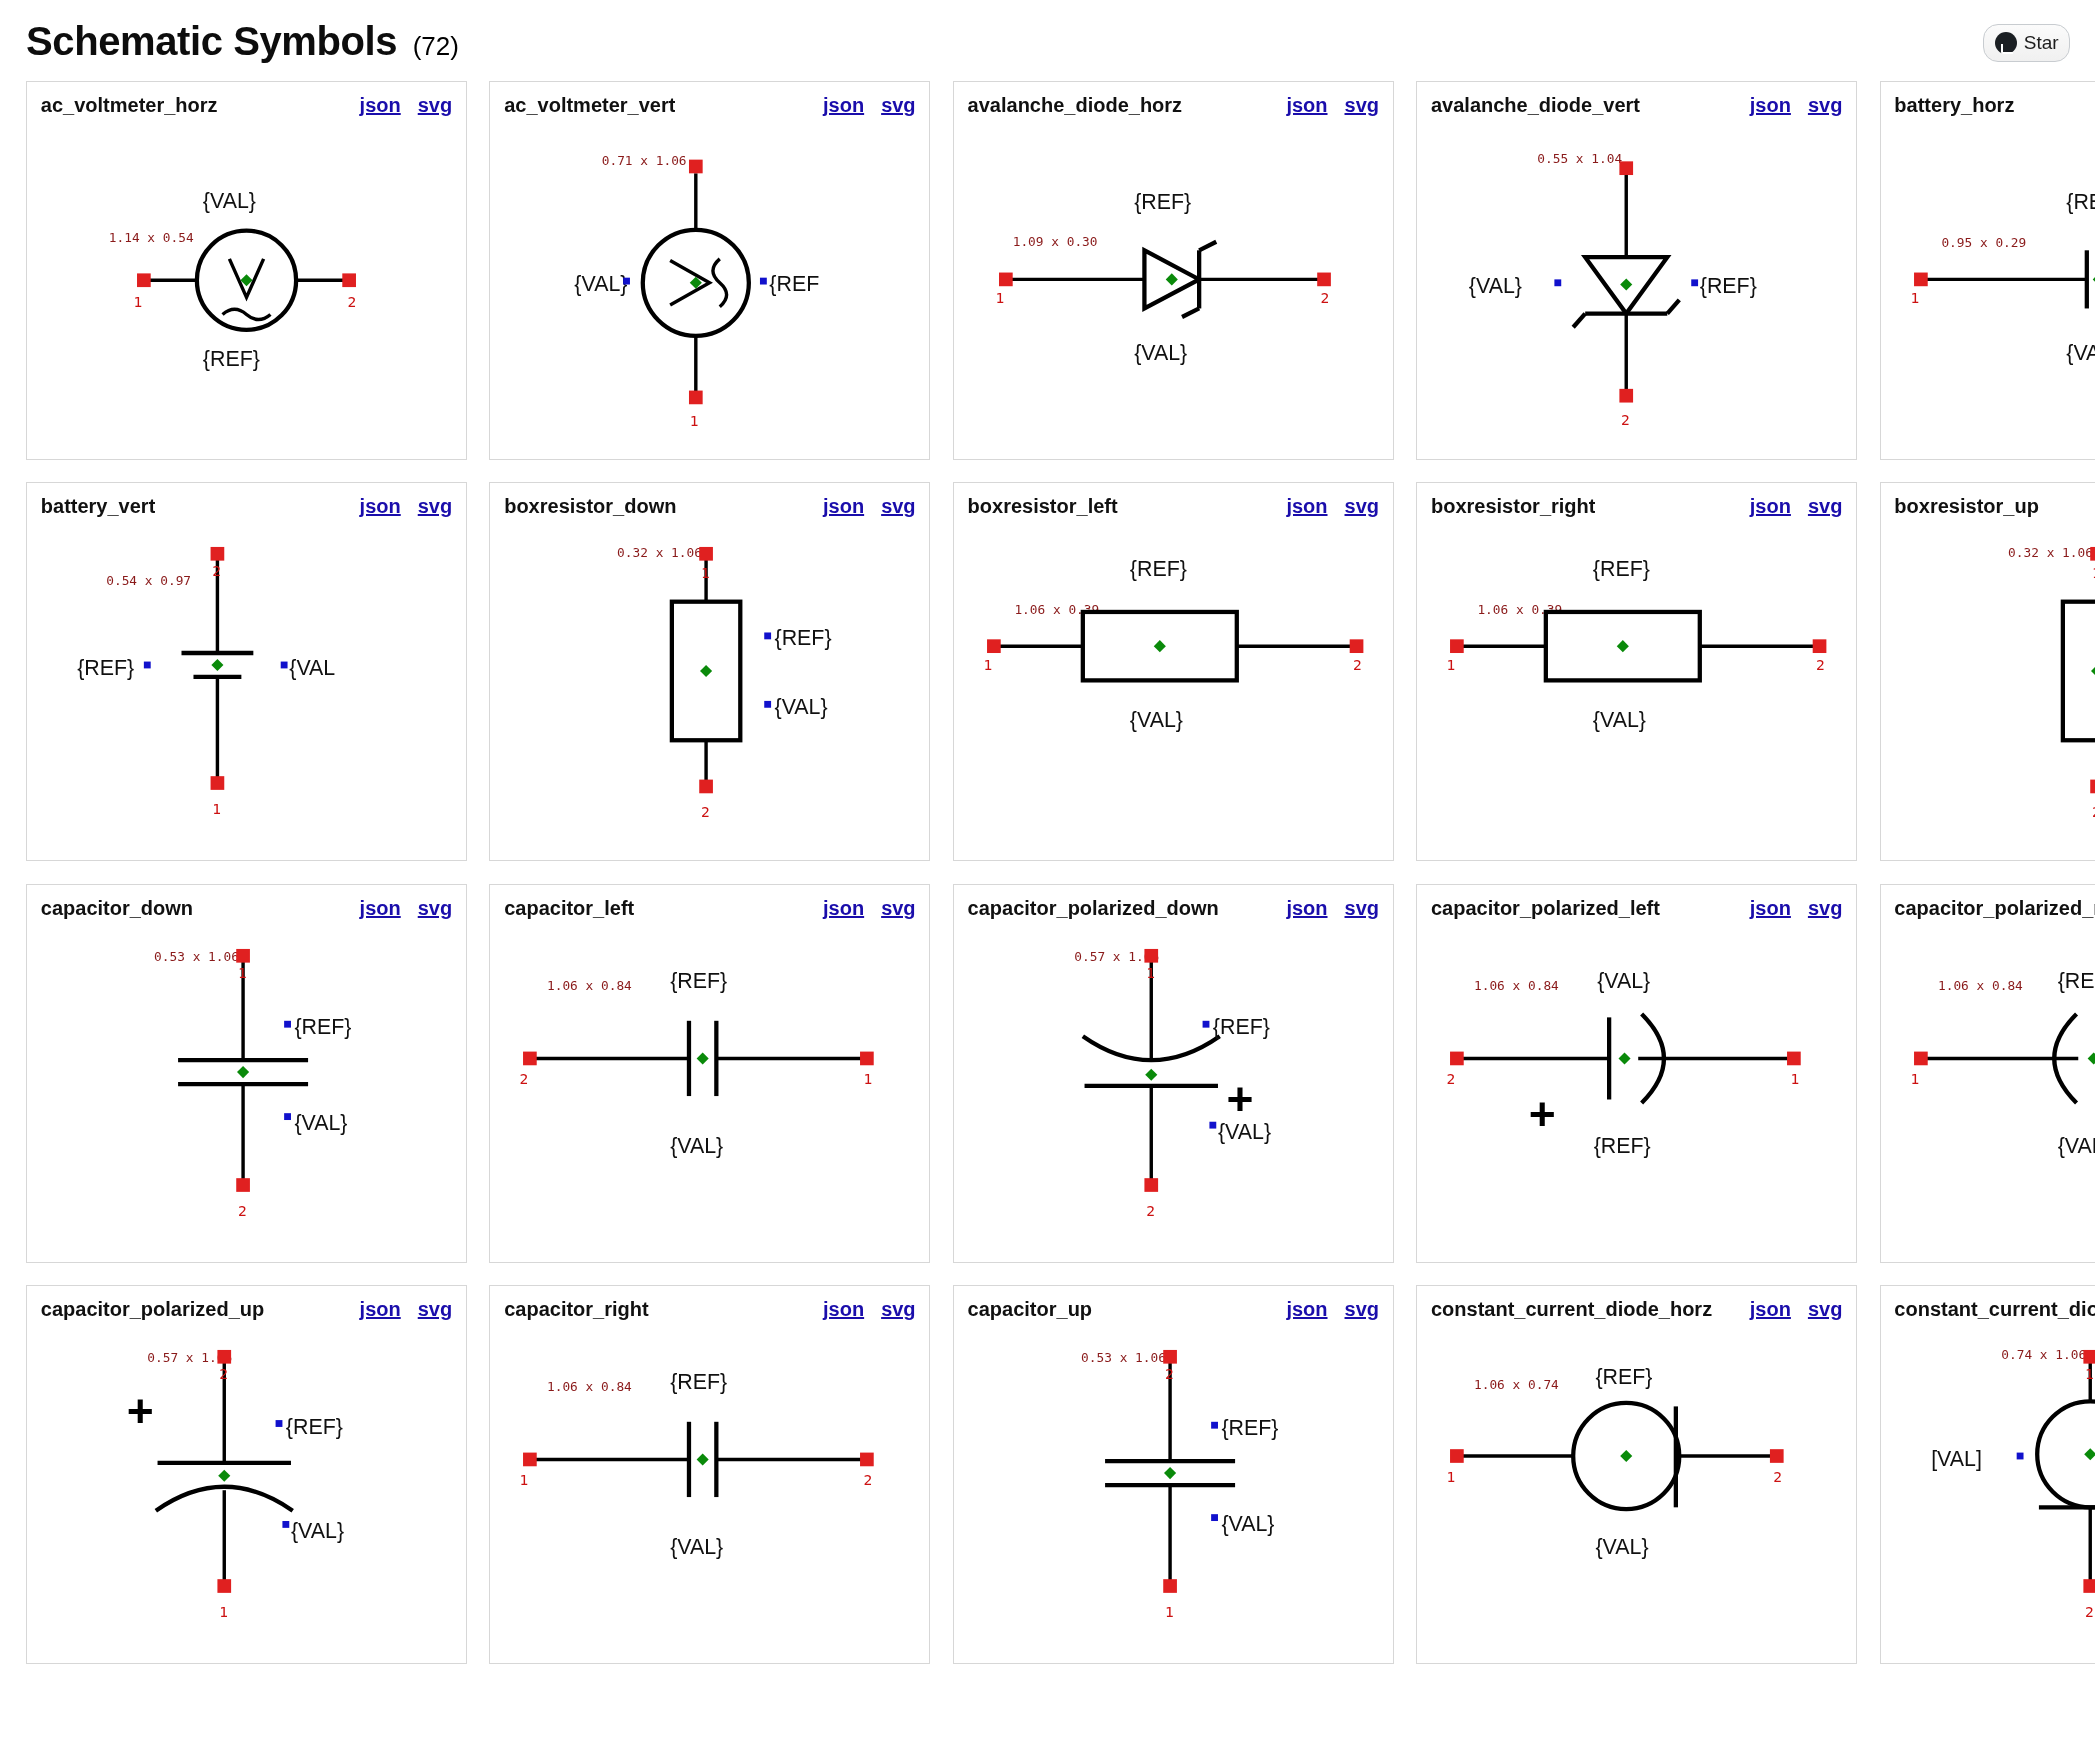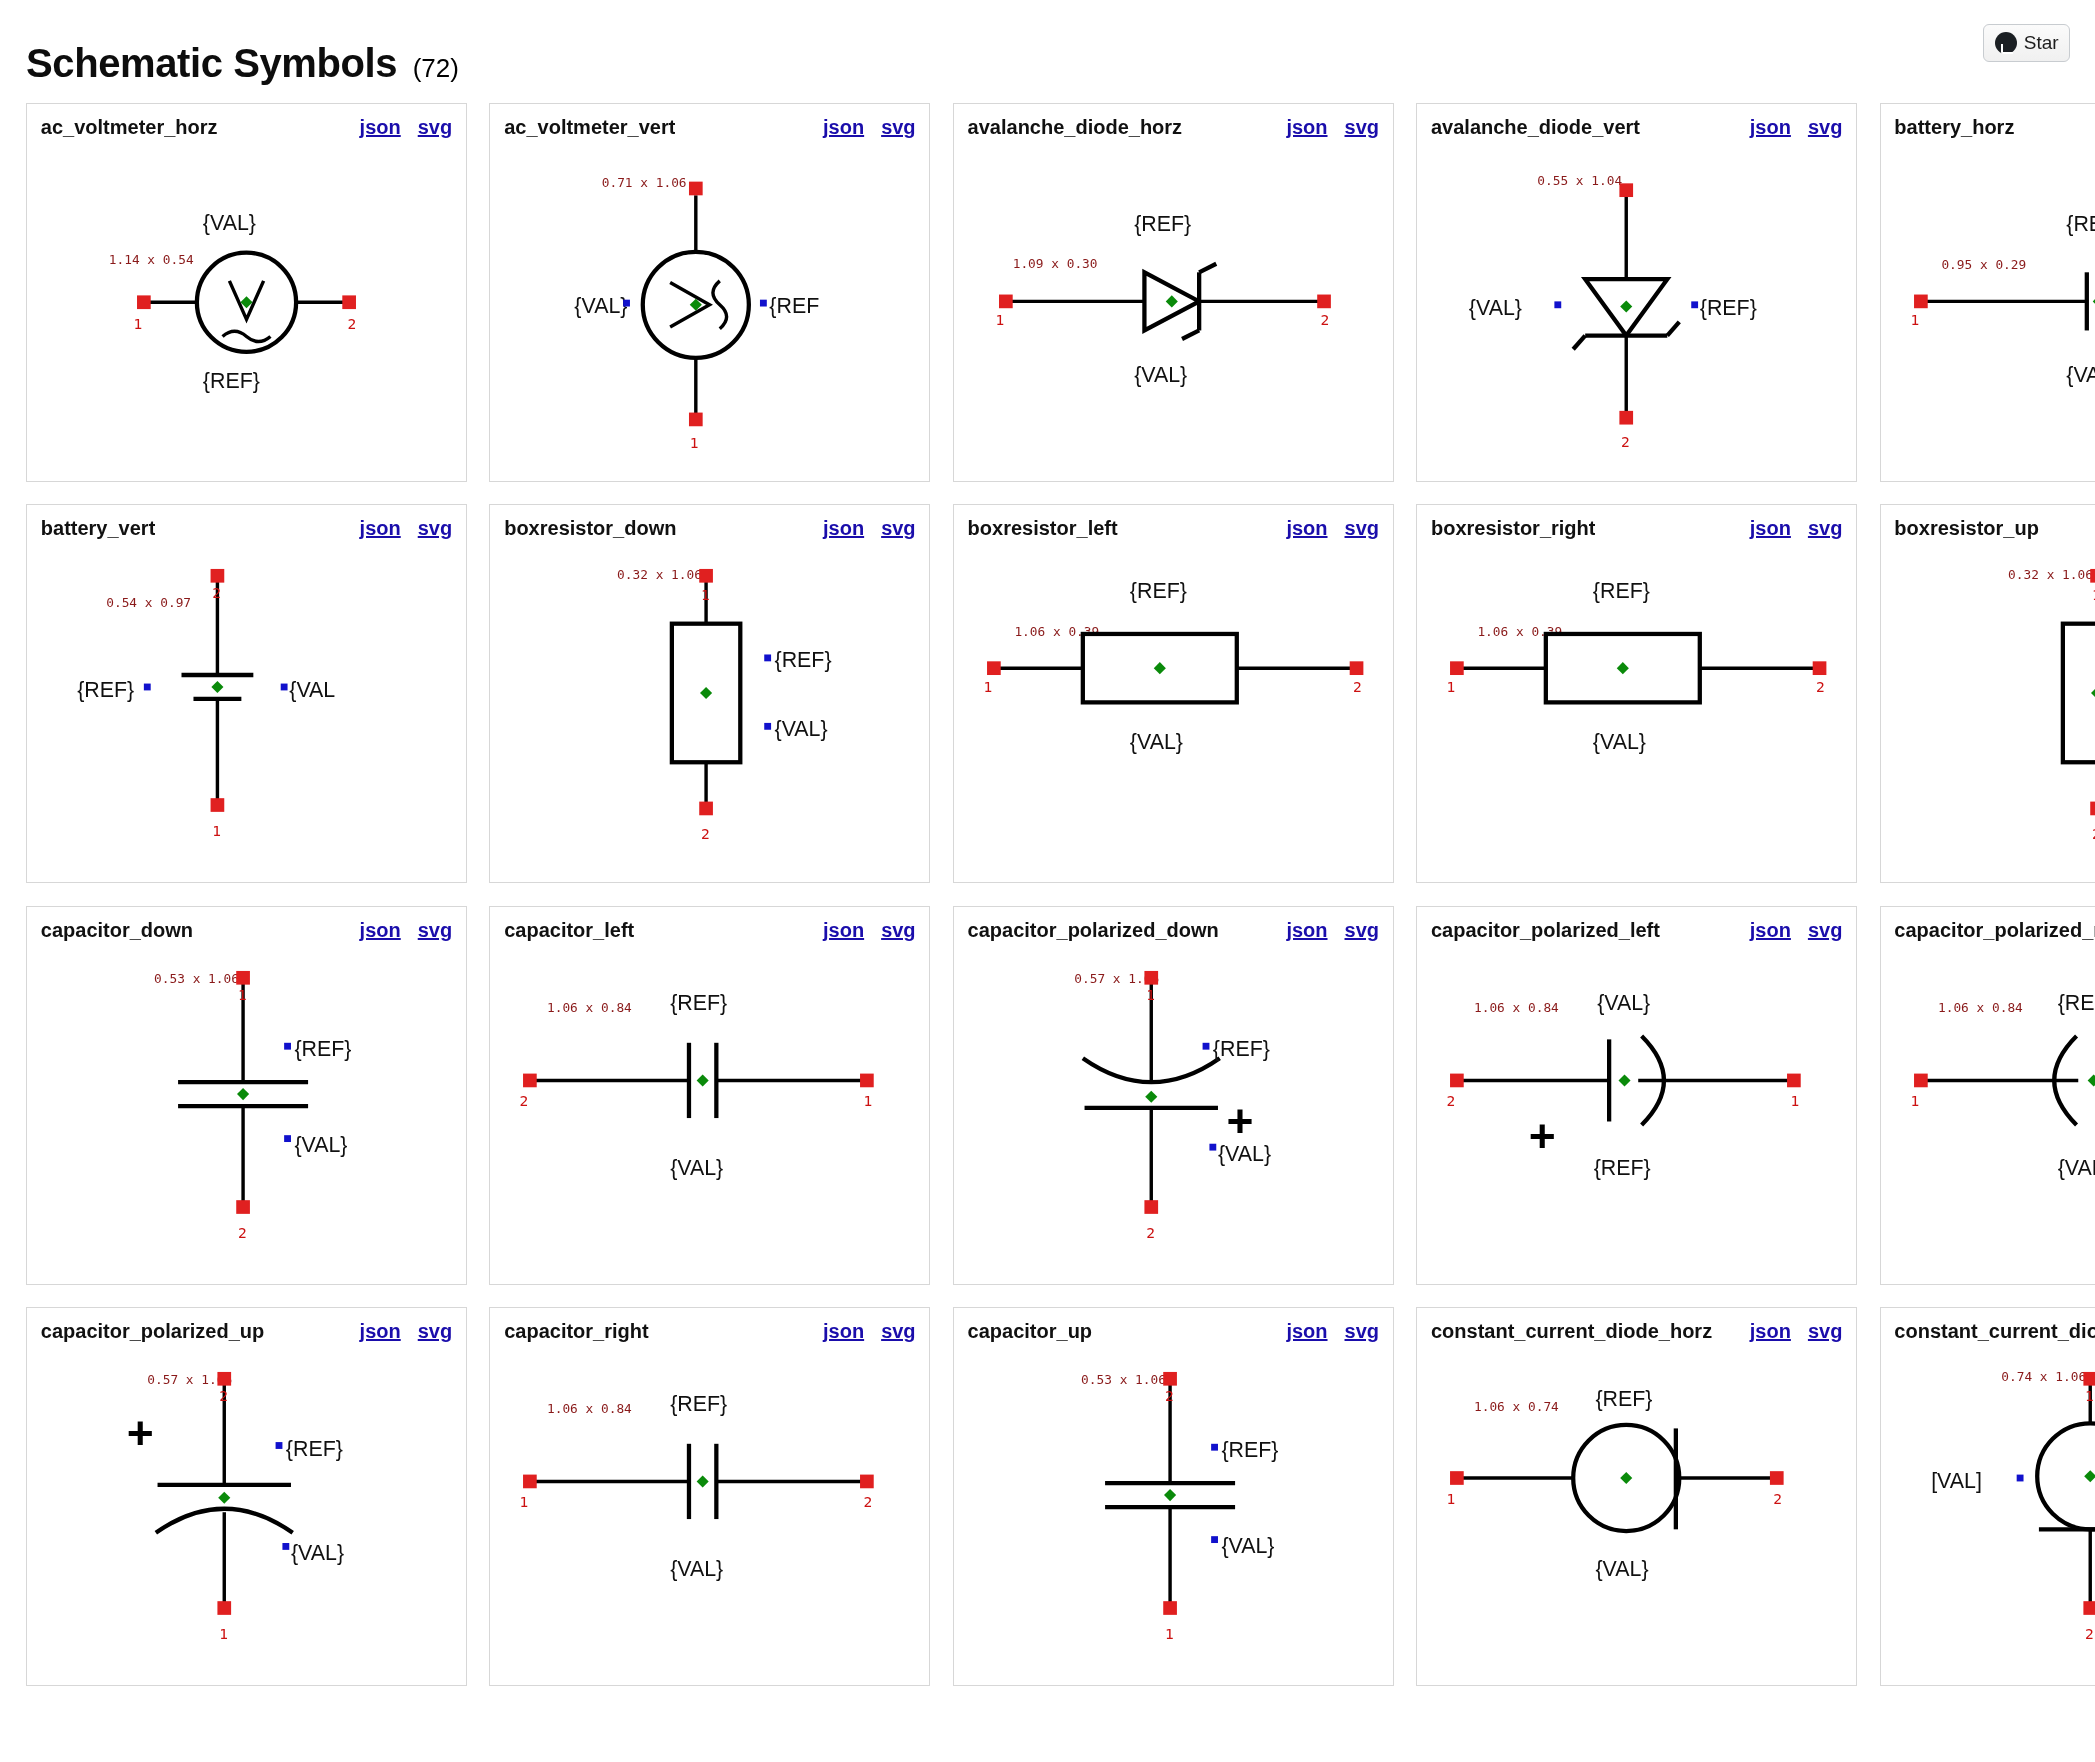--- a/index.html
+++ b/index.html
@@ -16,35 +16,34 @@
     display: flex;
     align-items: baseline;
     gap: 15.5px;
     padding-bottom: 17px;
   }
   .page-title {
     font-size: 40px;
     font-weight: bold;
     color: #0d0d0d;
     letter-spacing: -0.4px;
-    margin-top: 22px;
   }
   .page-count {
     font-size: 26px;
     color: #000000;
   }
   .gh-star {
     position: absolute;
     right: 26px;
     top: 24px;
     display: flex;
     align-items: center;
     gap: 6.9px;
     border: 0.9px solid #c8ccd0;
-    border-radius: 6px;
+    border-radius: 15px;
     background: linear-gradient(#fbfbfb, #f0f0f0);
     padding: 6.9px 10.3px;
     font-size: 19px;
     color: #1d1d1d;
     overflow: hidden;
     max-width: 95px;
   }
   .gh-mark {
     width: 22.4px; height: 22.4px; border-radius: 50%;
     background: #1b1f23;

